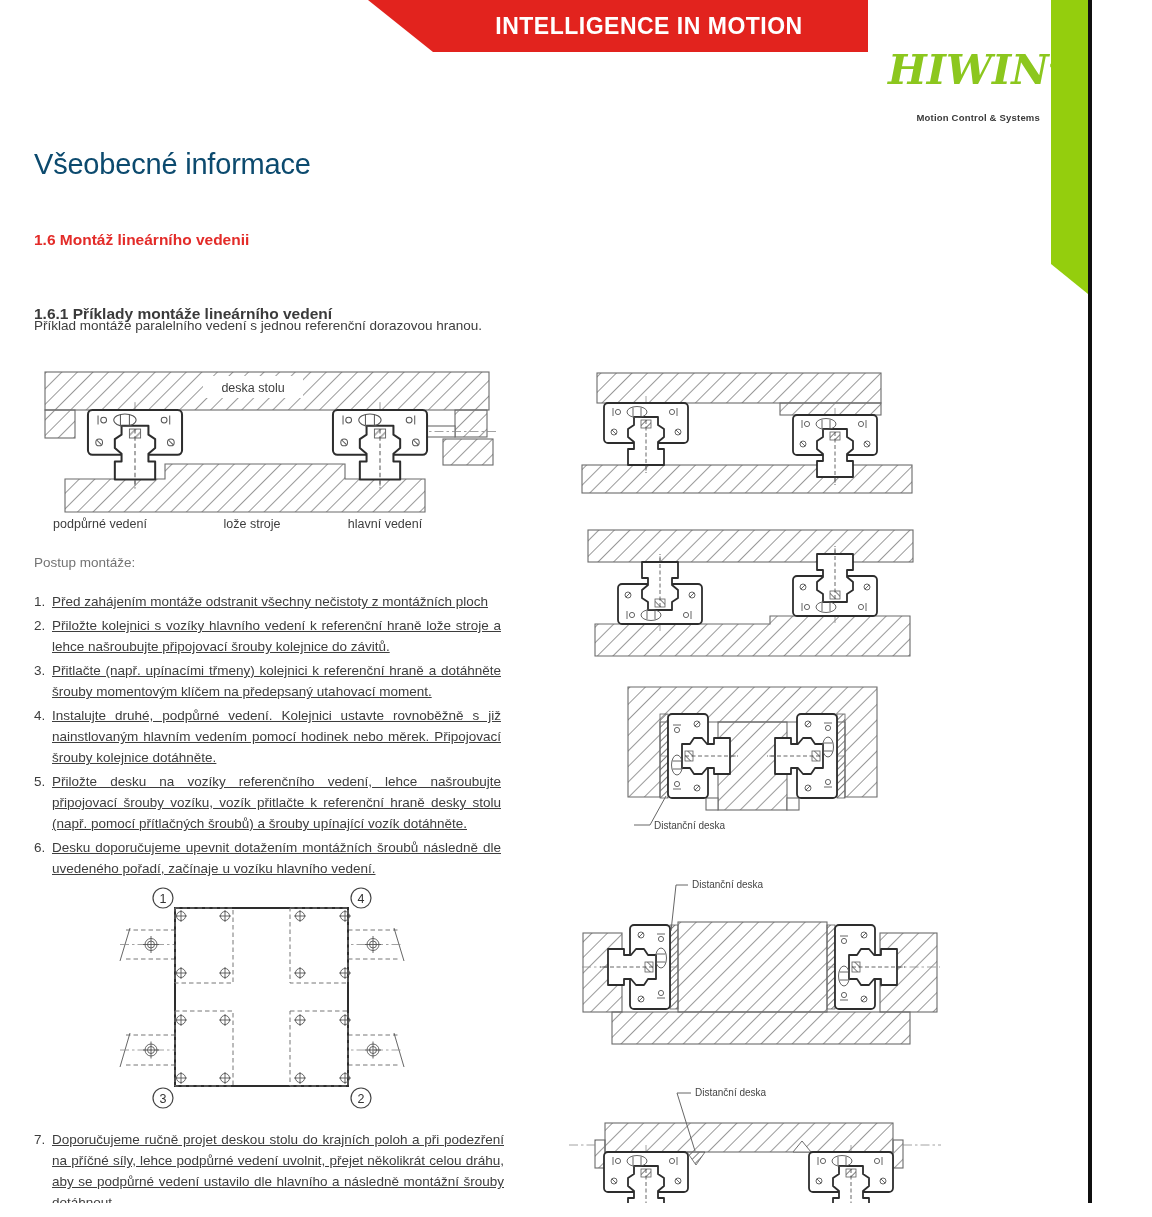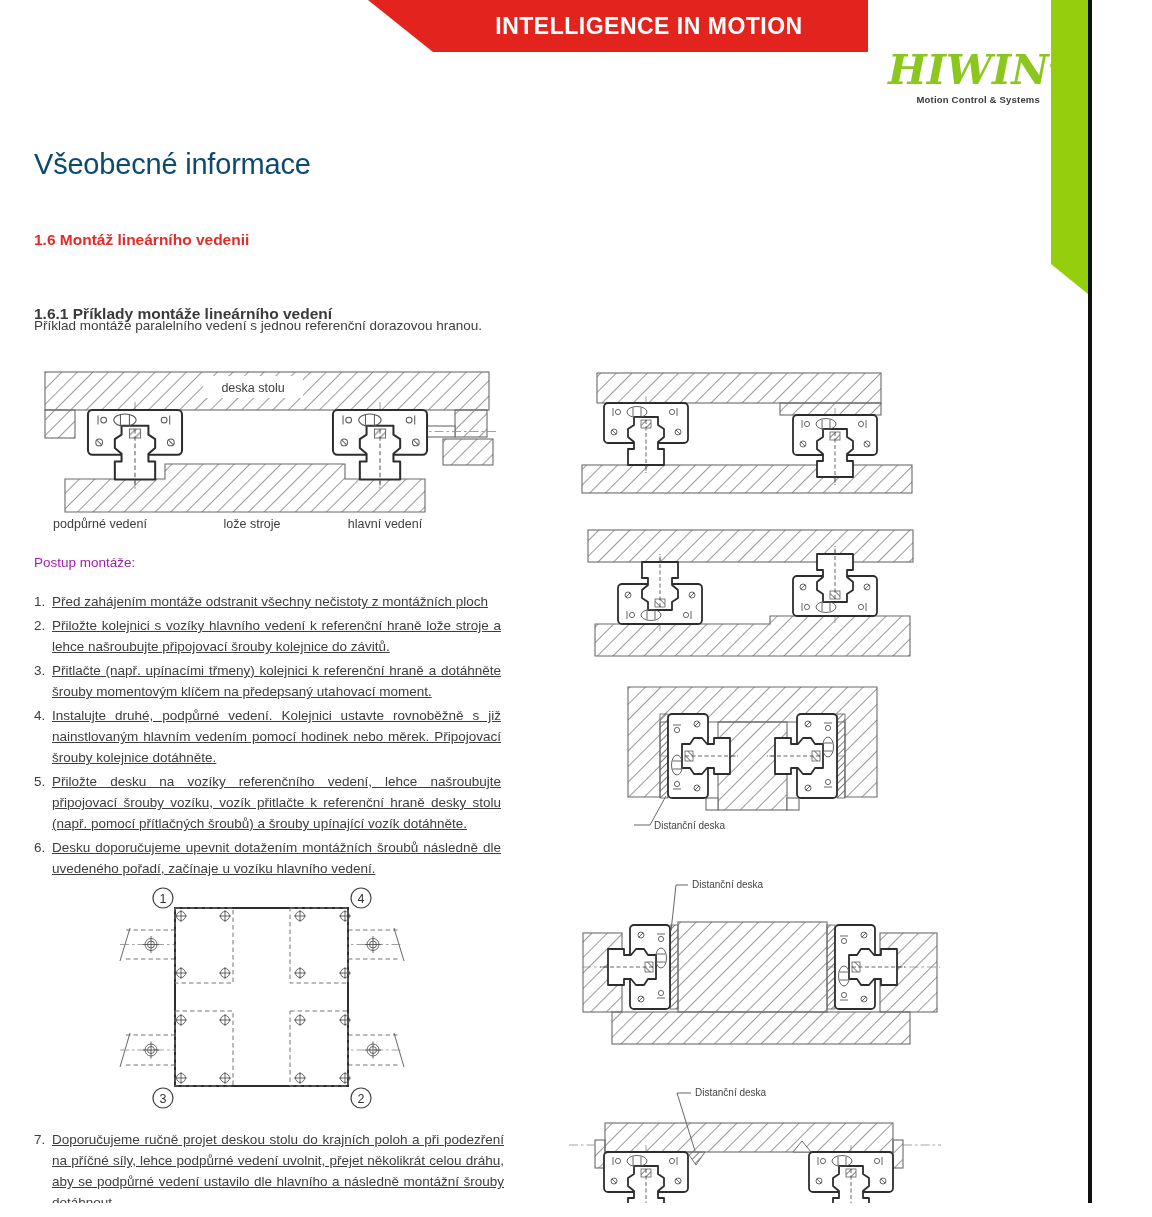--- a/index.html
+++ b/index.html
@@ -16,29 +16,29 @@
           clip-path:polygon(0 0,37px 0,37px 294px,0 264px);
           filter:drop-shadow(2px 3px 3px rgba(0,0,0,.25));z-index:3;}
   .ribbon{position:absolute;left:868px;top:0;width:183px;height:264px;background:#fff;
           clip-path:polygon(0 0,183px 0,183px 264px,0 117px);
           filter:drop-shadow(2px 3px 4px rgba(0,0,0,.28));z-index:4;}
   .edge-line{position:absolute;left:1088px;top:0;width:4px;height:1217px;background:#101010;z-index:5;}
   .logo{position:absolute;left:20px;top:50px;width:152px;text-align:right;}
   .logo .hiwin{font-family:"DejaVu Serif","Liberation Serif",serif;font-style:italic;font-weight:bold;
           font-size:41px;color:#8cc71e;letter-spacing:0px;line-height:1;}
   .logo sup{font-size:10px;color:#8cc71e;font-style:normal;}
-  .logo .tagline{margin-top:3px;font-size:9.5px;font-weight:bold;color:#3a3a3a;letter-spacing:.2px;}
+  .logo .tagline{margin-top:21px;font-size:9.5px;font-weight:bold;color:#3a3a3a;letter-spacing:.2px;}
 
   
   .h1{position:absolute;left:34px;top:104px;font-size:30px;font-weight:bold;color:#e2231e;letter-spacing:-.2px;}
   .h2{position:absolute;left:34px;top:148px;font-size:29px;font-weight:400;color:#0c4a6e;letter-spacing:-.2px;}
   .h3{position:absolute;left:34px;top:231px;font-size:15.5px;font-weight:bold;color:#e32b28;}
   .h4{position:absolute;left:34px;top:279px;font-size:15.5px;font-weight:bold;color:#3a3a3a;margin-top:26px;}
   .intro{position:absolute;left:34px;top:318px;font-size:13.5px;color:#3d3d3d;}
-  .steps-label{position:absolute;left:34px;top:555px;font-size:13.5px;color:#a21caf;}
+  .steps-label{position:absolute;left:34px;top:555px;font-size:13.5px;color:#737373;}
   .steps{position:absolute;left:34px;top:591px;width:467px;font-size:13.5px;line-height:21px;color:#3d3d3d;}
   .steps .step{display:flex;margin-bottom:3px;}
   .steps .n{flex:none;width:18px;}
   .steps .t{flex:1;text-align:justify;text-decoration:underline;}
   .step7{top:1129px;width:470px;}
 
   
   .fig{position:absolute;}
   svg .body{fill:#fff;stroke:#2d2d2d;stroke-width:1.8;stroke-linejoin:round;}
   svg .hatch{fill:url(#h);stroke:#6b6b6b;stroke-width:1.1;}

